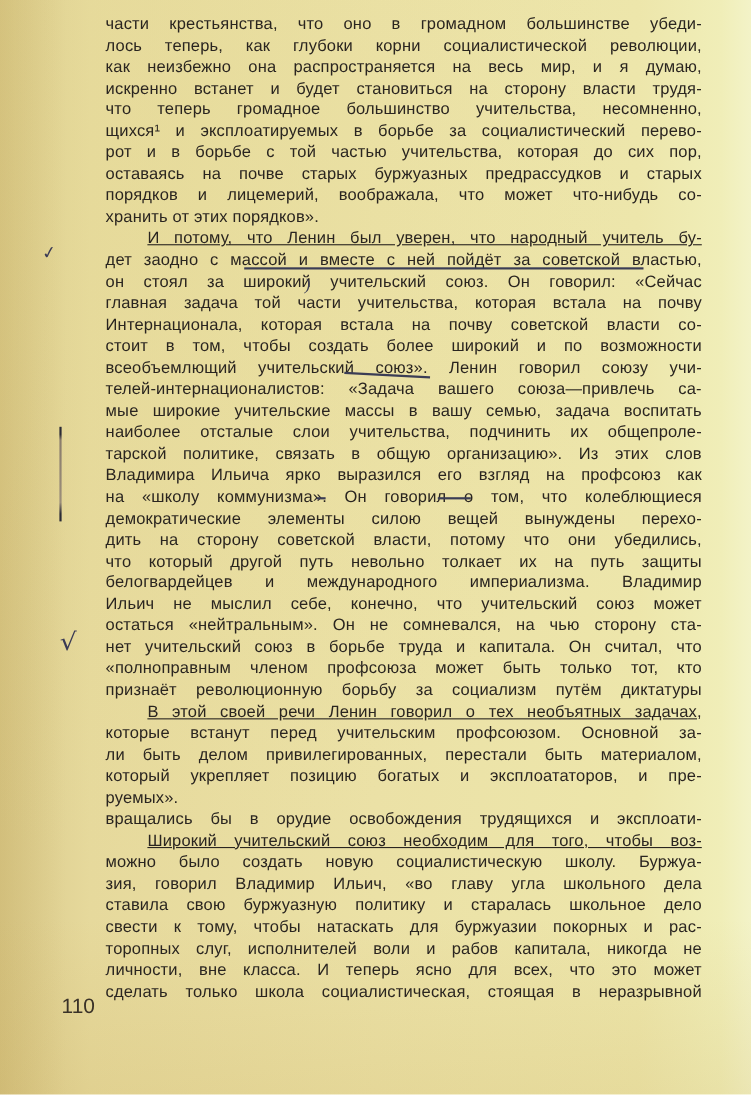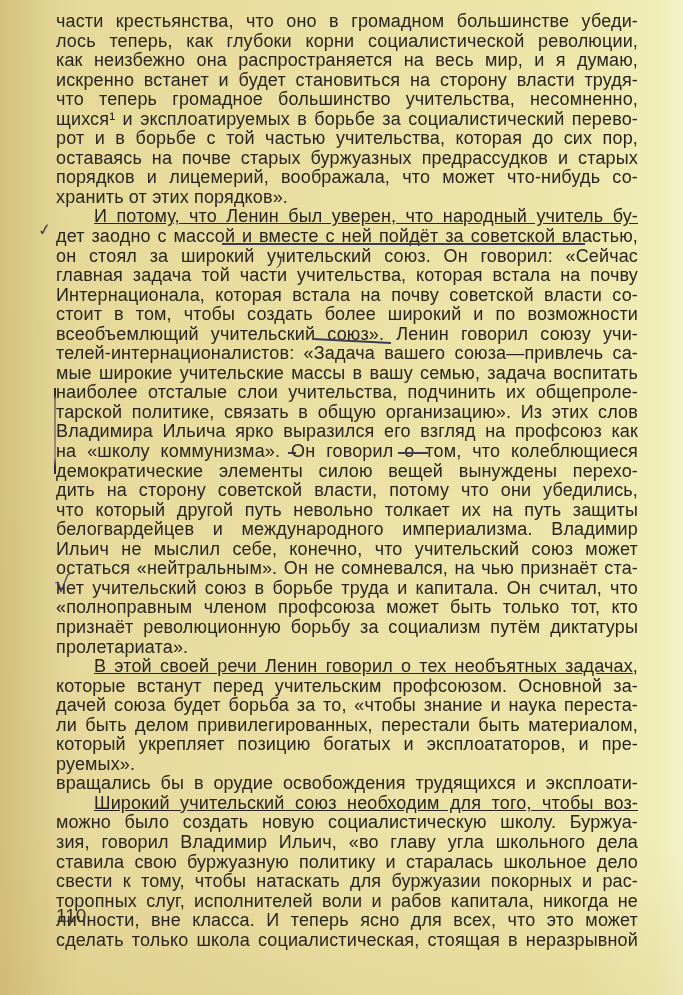--- a/index.html
+++ b/index.html
@@ -34,28 +34,29 @@
     .text-block {
       position: absolute;
       left: 56px;
       top: 12px;
       width: 582px;
     }
     .line {
       display: block;
       height: 19.55px;
       line-height: 19.55px;
-      font-size: 18px;
+      font-size: 15px;
       white-space: nowrap;
       text-align: justify;
       text-align-last: justify;
       letter-spacing: 0.15px;
       font-family: "Liberation Sans Narrow", "Liberation Sans", "DejaVu Sans", sans-serif;
       font-stretch: condensed;
       transform-origin: left center;
+      margin-left: 40px;
     }
     .line.last {
       text-align-last: left;
     }
     .line.indent {
       padding-left: 38px;
       box-sizing: border-box;
       text-decoration: underline;
     }
     .page-number {
@@ -137,28 +138,26 @@
   <span class="line">мые широкие учительские массы в вашу семью, задача воспитать</span>
   <span class="line">наиболее отсталые слои учительства, подчинить их общепроле-</span>
   <span class="line">тарской политике, связать в общую организацию». Из этих слов</span>
   <span class="line">Владимира Ильича ярко выразился его взгляд на профсоюз как</span>
   <span class="line">на «школу коммунизма». Он говорил о том, что колеблющиеся</span>
   <span class="line">демократические элементы силою вещей вынуждены перехо-</span>
   <span class="line">дить на сторону советской власти, потому что они убедились,</span>
   <span class="line">что который другой путь невольно толкает их на путь защиты</span>
   <span class="line">белогвардейцев и международного империализма. Владимир</span>
   <span class="line">Ильич не мыслил себе, конечно, что учительский союз может</span>
-  <span class="line">остаться «нейтральным». Он не сомневался, на чью признаёт ста-</span>
+  <span class="line">остаться «нейтральным». Он не сомневался, на чью сторону ста-</span>
   <span class="line">нет учительский союз в борьбе труда и капитала. Он считал, что</span>
   <span class="line">«полноправным членом профсоюза может быть только тот, кто</span>
   <span class="line">признаёт революционную борьбу за социализм путём диктатуры</span>
-  <span class="line last">пролетариата».</span>
   <span class="line indent">В этой своей речи Ленин говорил о тех необъятных задачах,</span>
   <span class="line">которые встанут перед учительским профсоюзом. Основной за-</span>
-  <span class="line">дачей союза будет борьба за то, «чтобы знание и наука переста-</span>
   <span class="line">ли быть делом привилегированных, перестали быть материалом,</span>
   <span class="line">который укрепляет позицию богатых и эксплоататоров, и пре-</span>
   <span class="line last">руемых».</span>
   <span class="line">вращались бы в орудие освобождения трудящихся и эксплоати-</span>
   <span class="line indent">Широкий учительский союз необходим для того, чтобы воз-</span>
   <span class="line">можно было создать новую социалистическую школу. Буржуа-</span>
   <span class="line">зия, говорил Владимир Ильич, «во главу угла школьного дела</span>
   <span class="line">ставила свою буржуазную политику и старалась школьное дело</span>
   <span class="line">свести к тому, чтобы натаскать для буржуазии покорных и рас-</span>
   <span class="line">торопных слуг, исполнителей воли и рабов капитала, никогда не</span>

